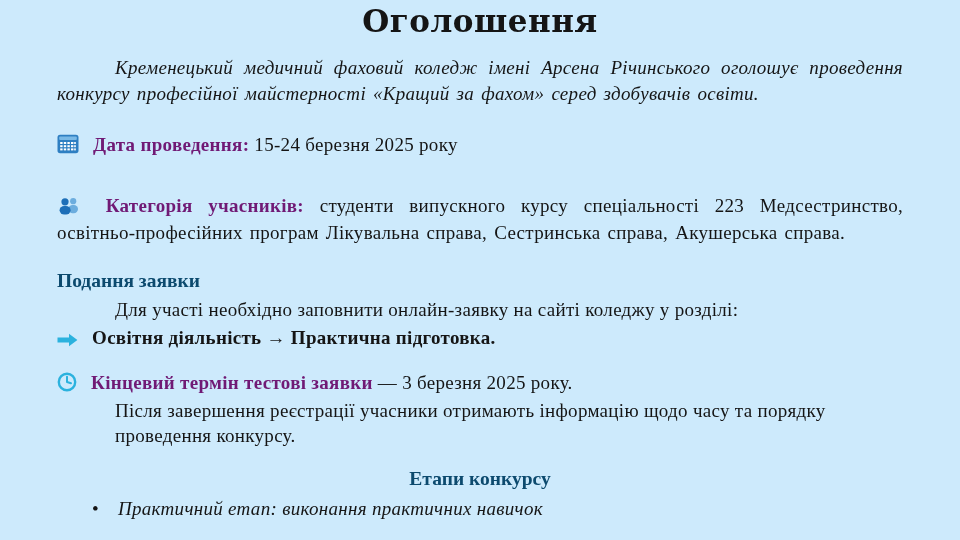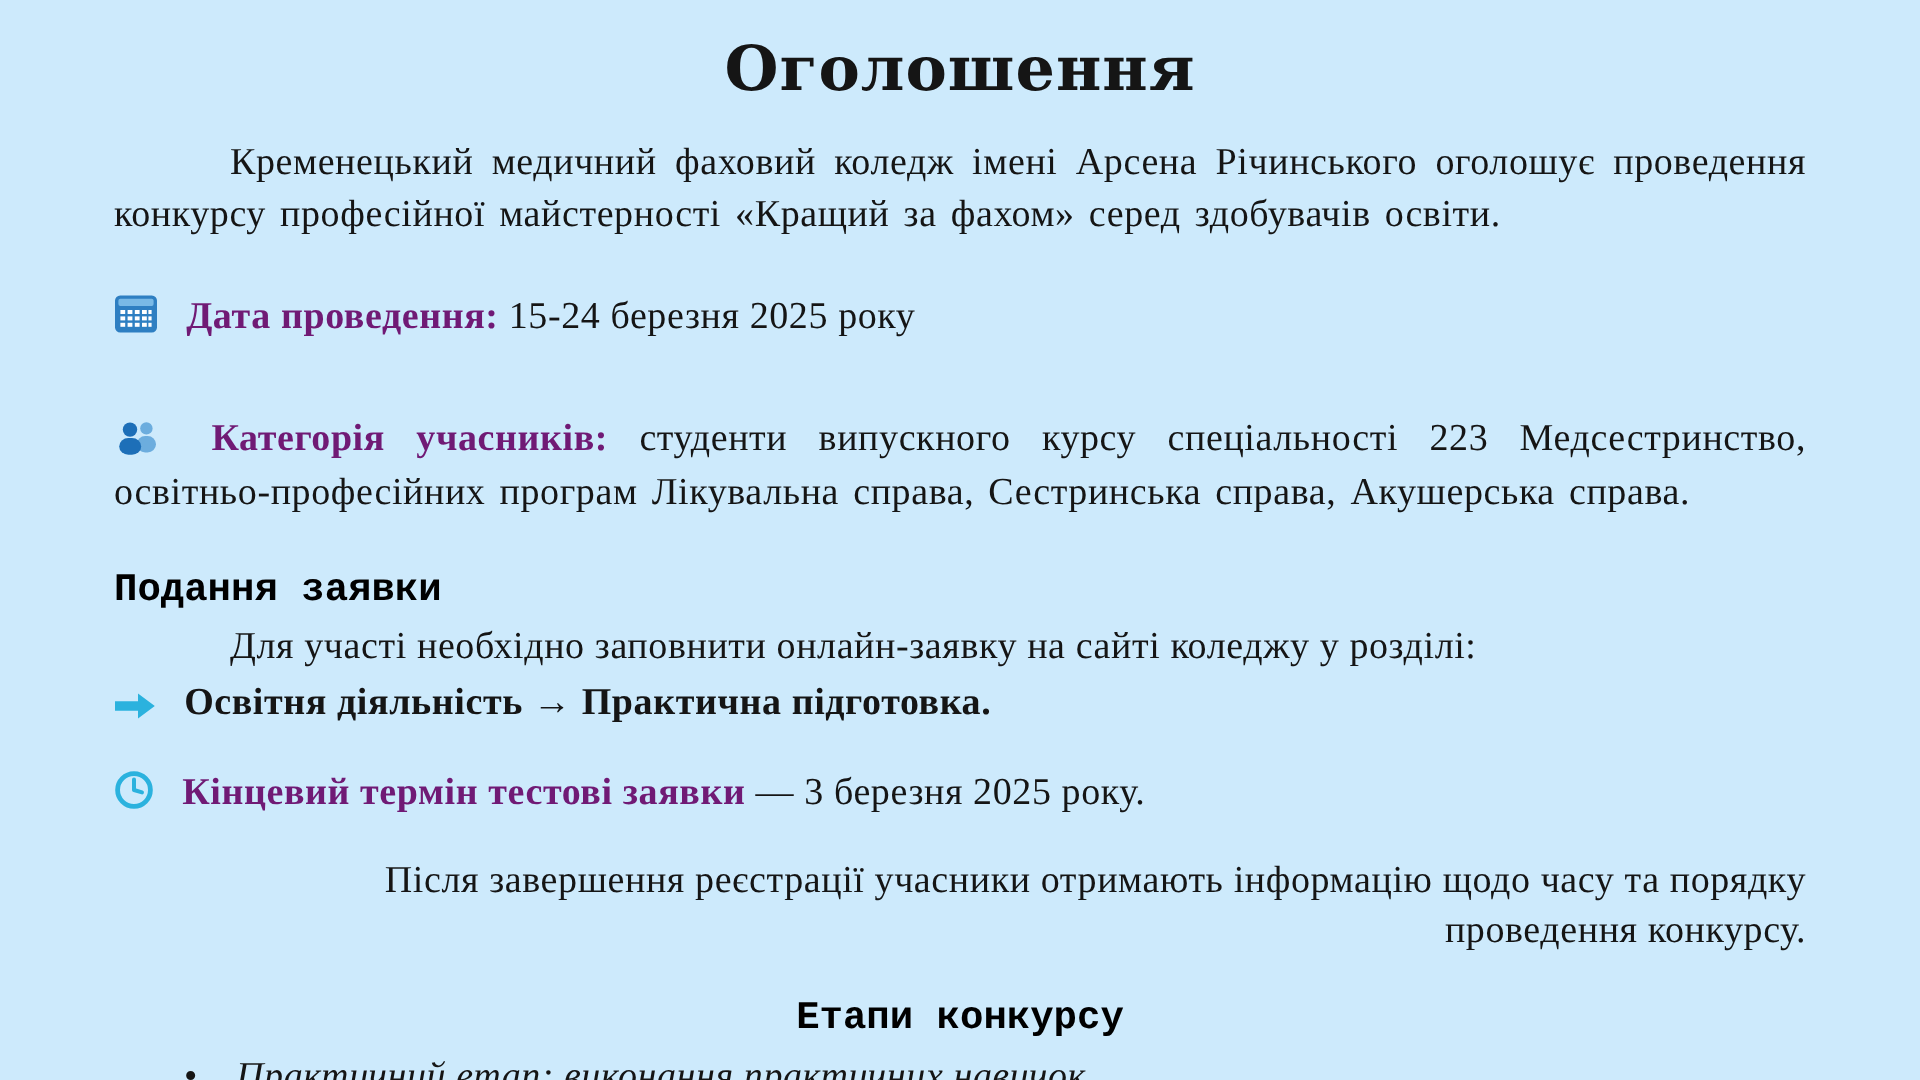--- a/index.html
+++ b/index.html
@@ -10,69 +10,68 @@
     font-family: "Liberation Serif", "DejaVu Serif", serif;
     color: #151515;
   }
   .page {
     box-sizing: border-box;
     width: 960px; height: 540px;
     padding: 0 57px;
   }
   .title {
     margin: 0;
-    padding-top: 15px;
+    padding-top: 1px;
     text-align: center;
     font-size: 31px;
     line-height: 40px;
     font-weight: bold;
     letter-spacing: 0.5px;
     font-family: "DejaVu Serif", "Liberation Serif", serif;
   }
   .body-text { font-size: 19px; letter-spacing: 0.3px; }
   .intro {
     margin: 14px 0 0 0;
     text-align: justify;
     text-indent: 58px;
     line-height: 25.5px;
     word-spacing: 2px;
+    font-style: italic;
   }
   .line { white-space: nowrap; }
   .date-line { margin-top: 26px; line-height: 25px; }
   .red-label { color: #701a75; font-weight: bold; }
   .category {
     margin: 36px 0 0 0;
     text-align: justify;
     line-height: 26.5px;
     word-spacing: 2px;
   }
   .green-heading {
     margin-top: 23px;
-    color: #000000;
+    color: #0c4a6e;
     font-weight: bold;
     font-size: 19.5px;
     line-height: 24px;
-    font-family: Liberation Mono, monospace;
   }
   .instruction {
     margin-top: 5px;
     padding-left: 58px;
     line-height: 24px;
   }
   .path-line {
     margin-top: 4px;
     font-weight: bold;
     line-height: 24px;
   }
   .deadline { margin-top: 20px; line-height: 25px; }
   .note {
-    margin-top: 20px;
+    margin-top: 4px;
     padding-left: 58px;
     line-height: 24.5px;
-    text-align: right;
   }
   .stages-heading { margin-top: 19px; text-align: center; }
   .stages-list {
     list-style: none;
     margin: 6px 0 0 0;
     padding: 0;
     font-style: italic;
     line-height: 24px;
   }
   .stages-list li {

